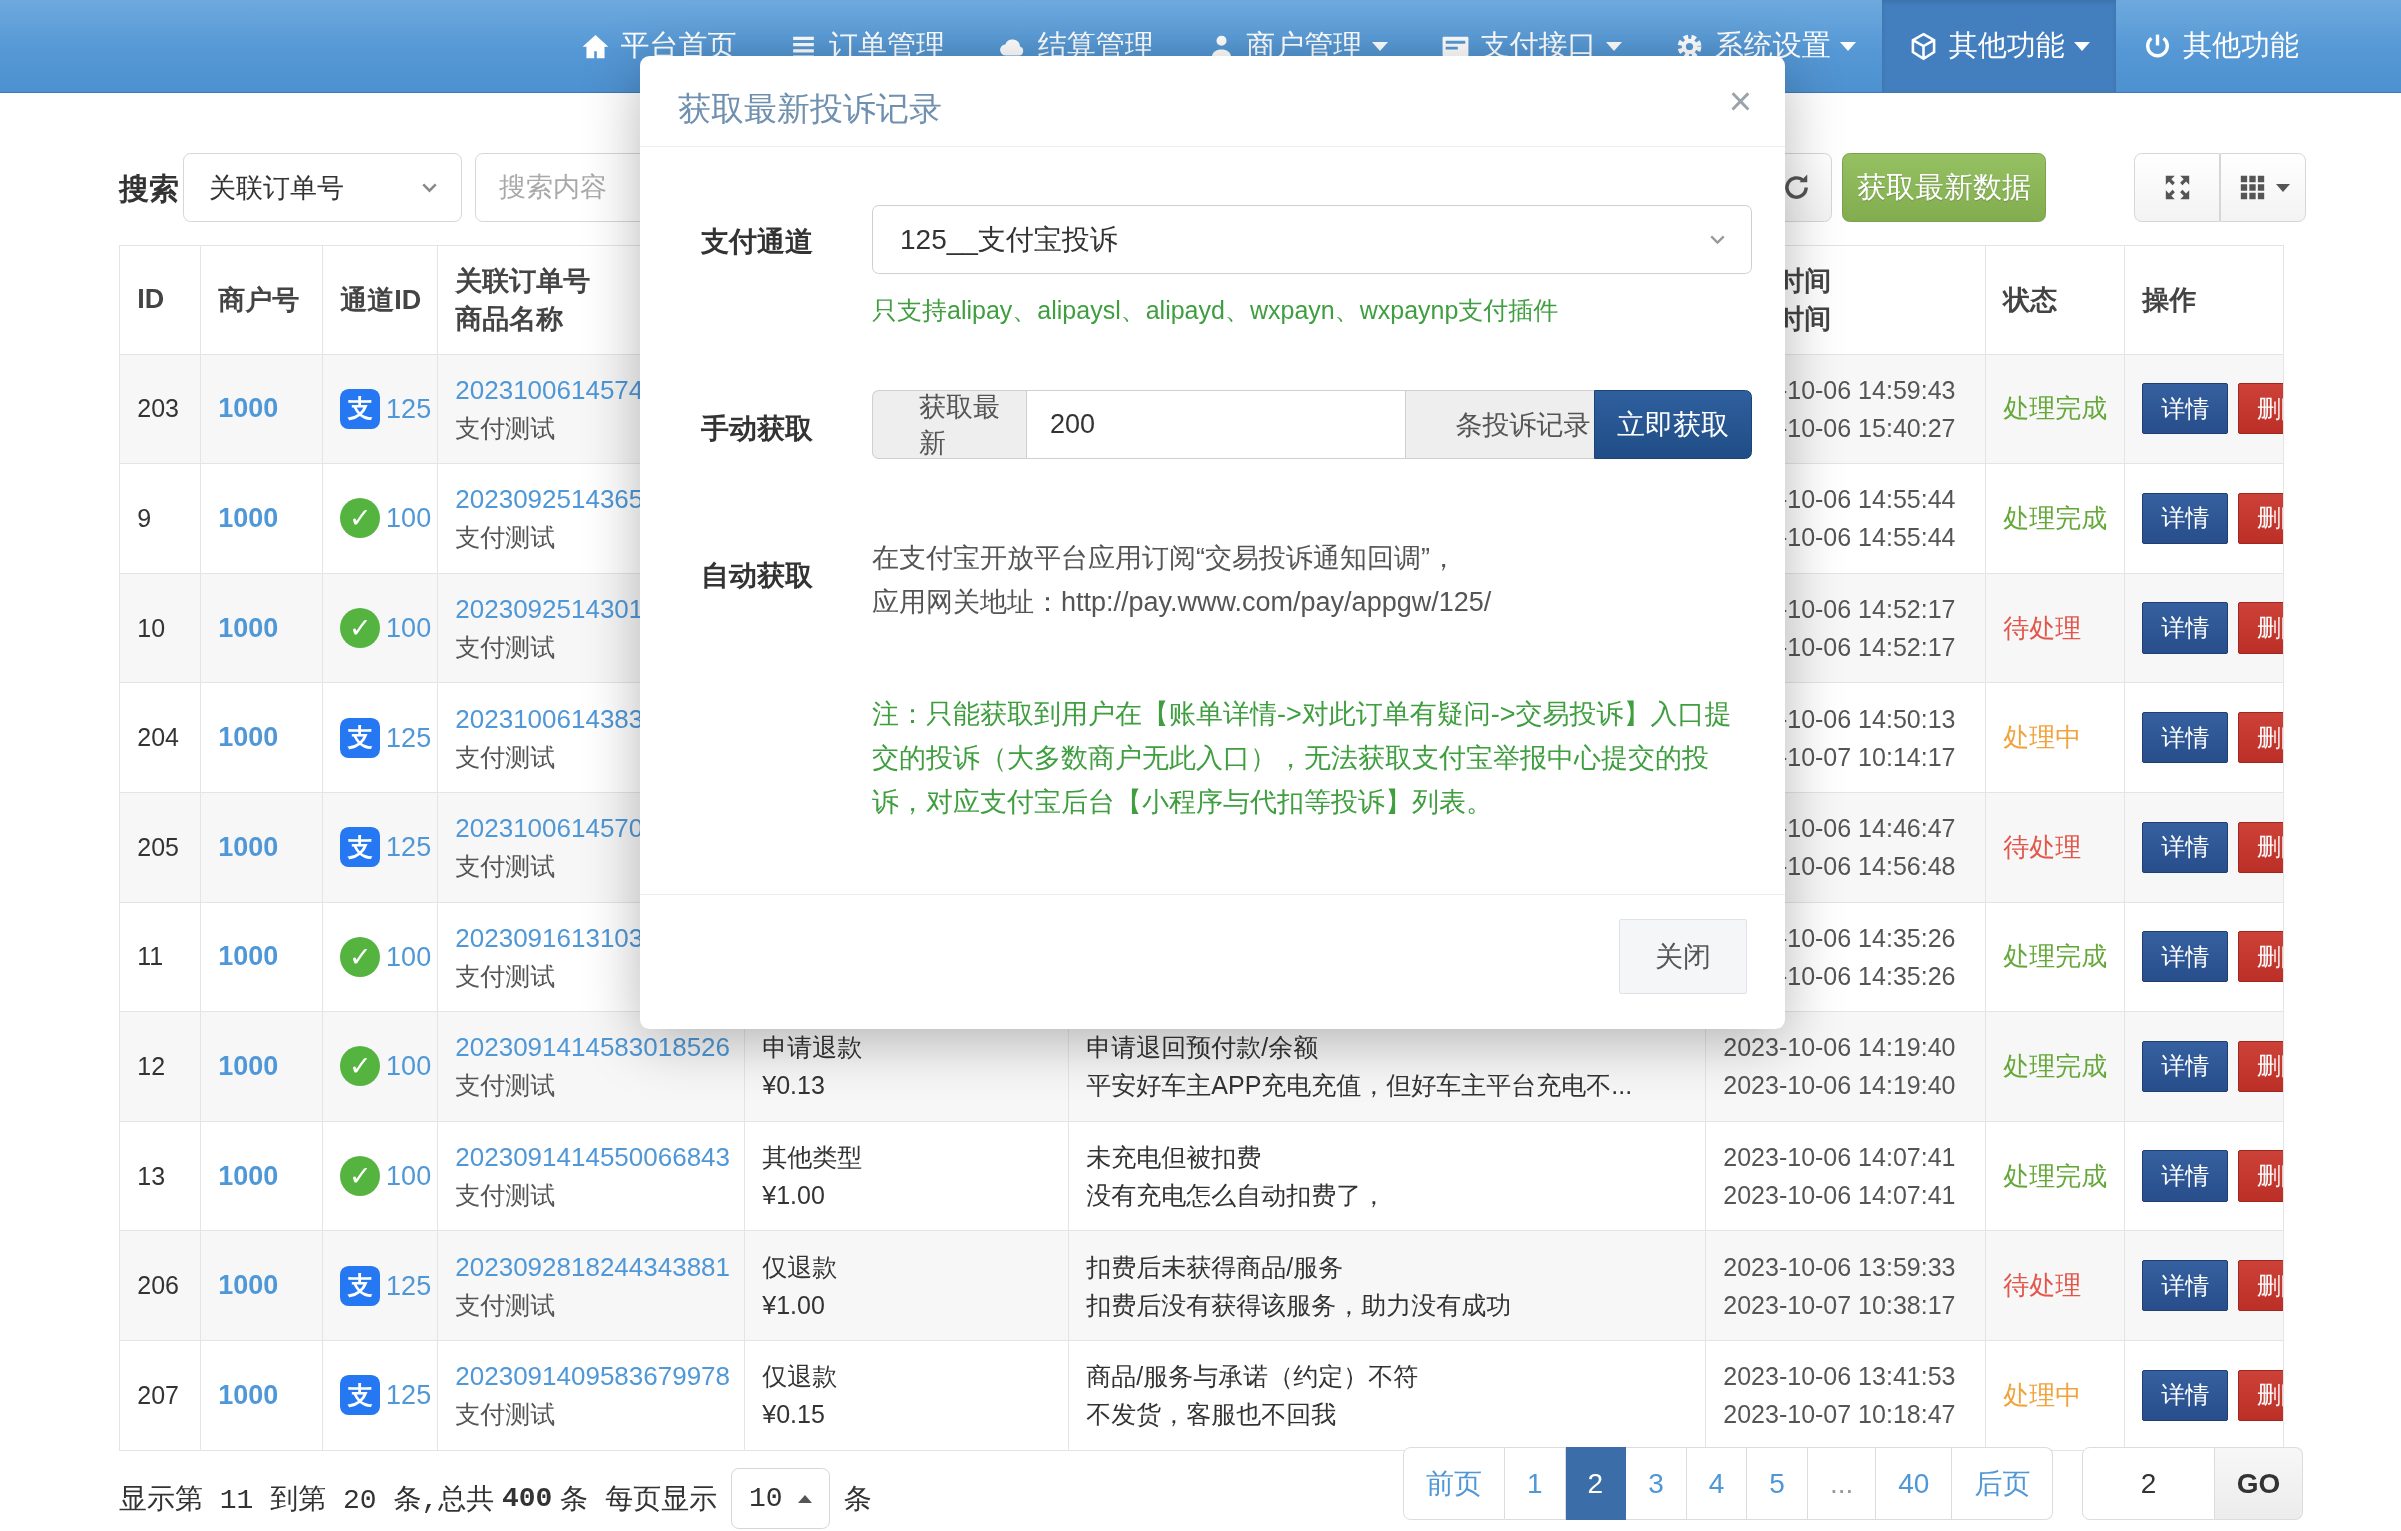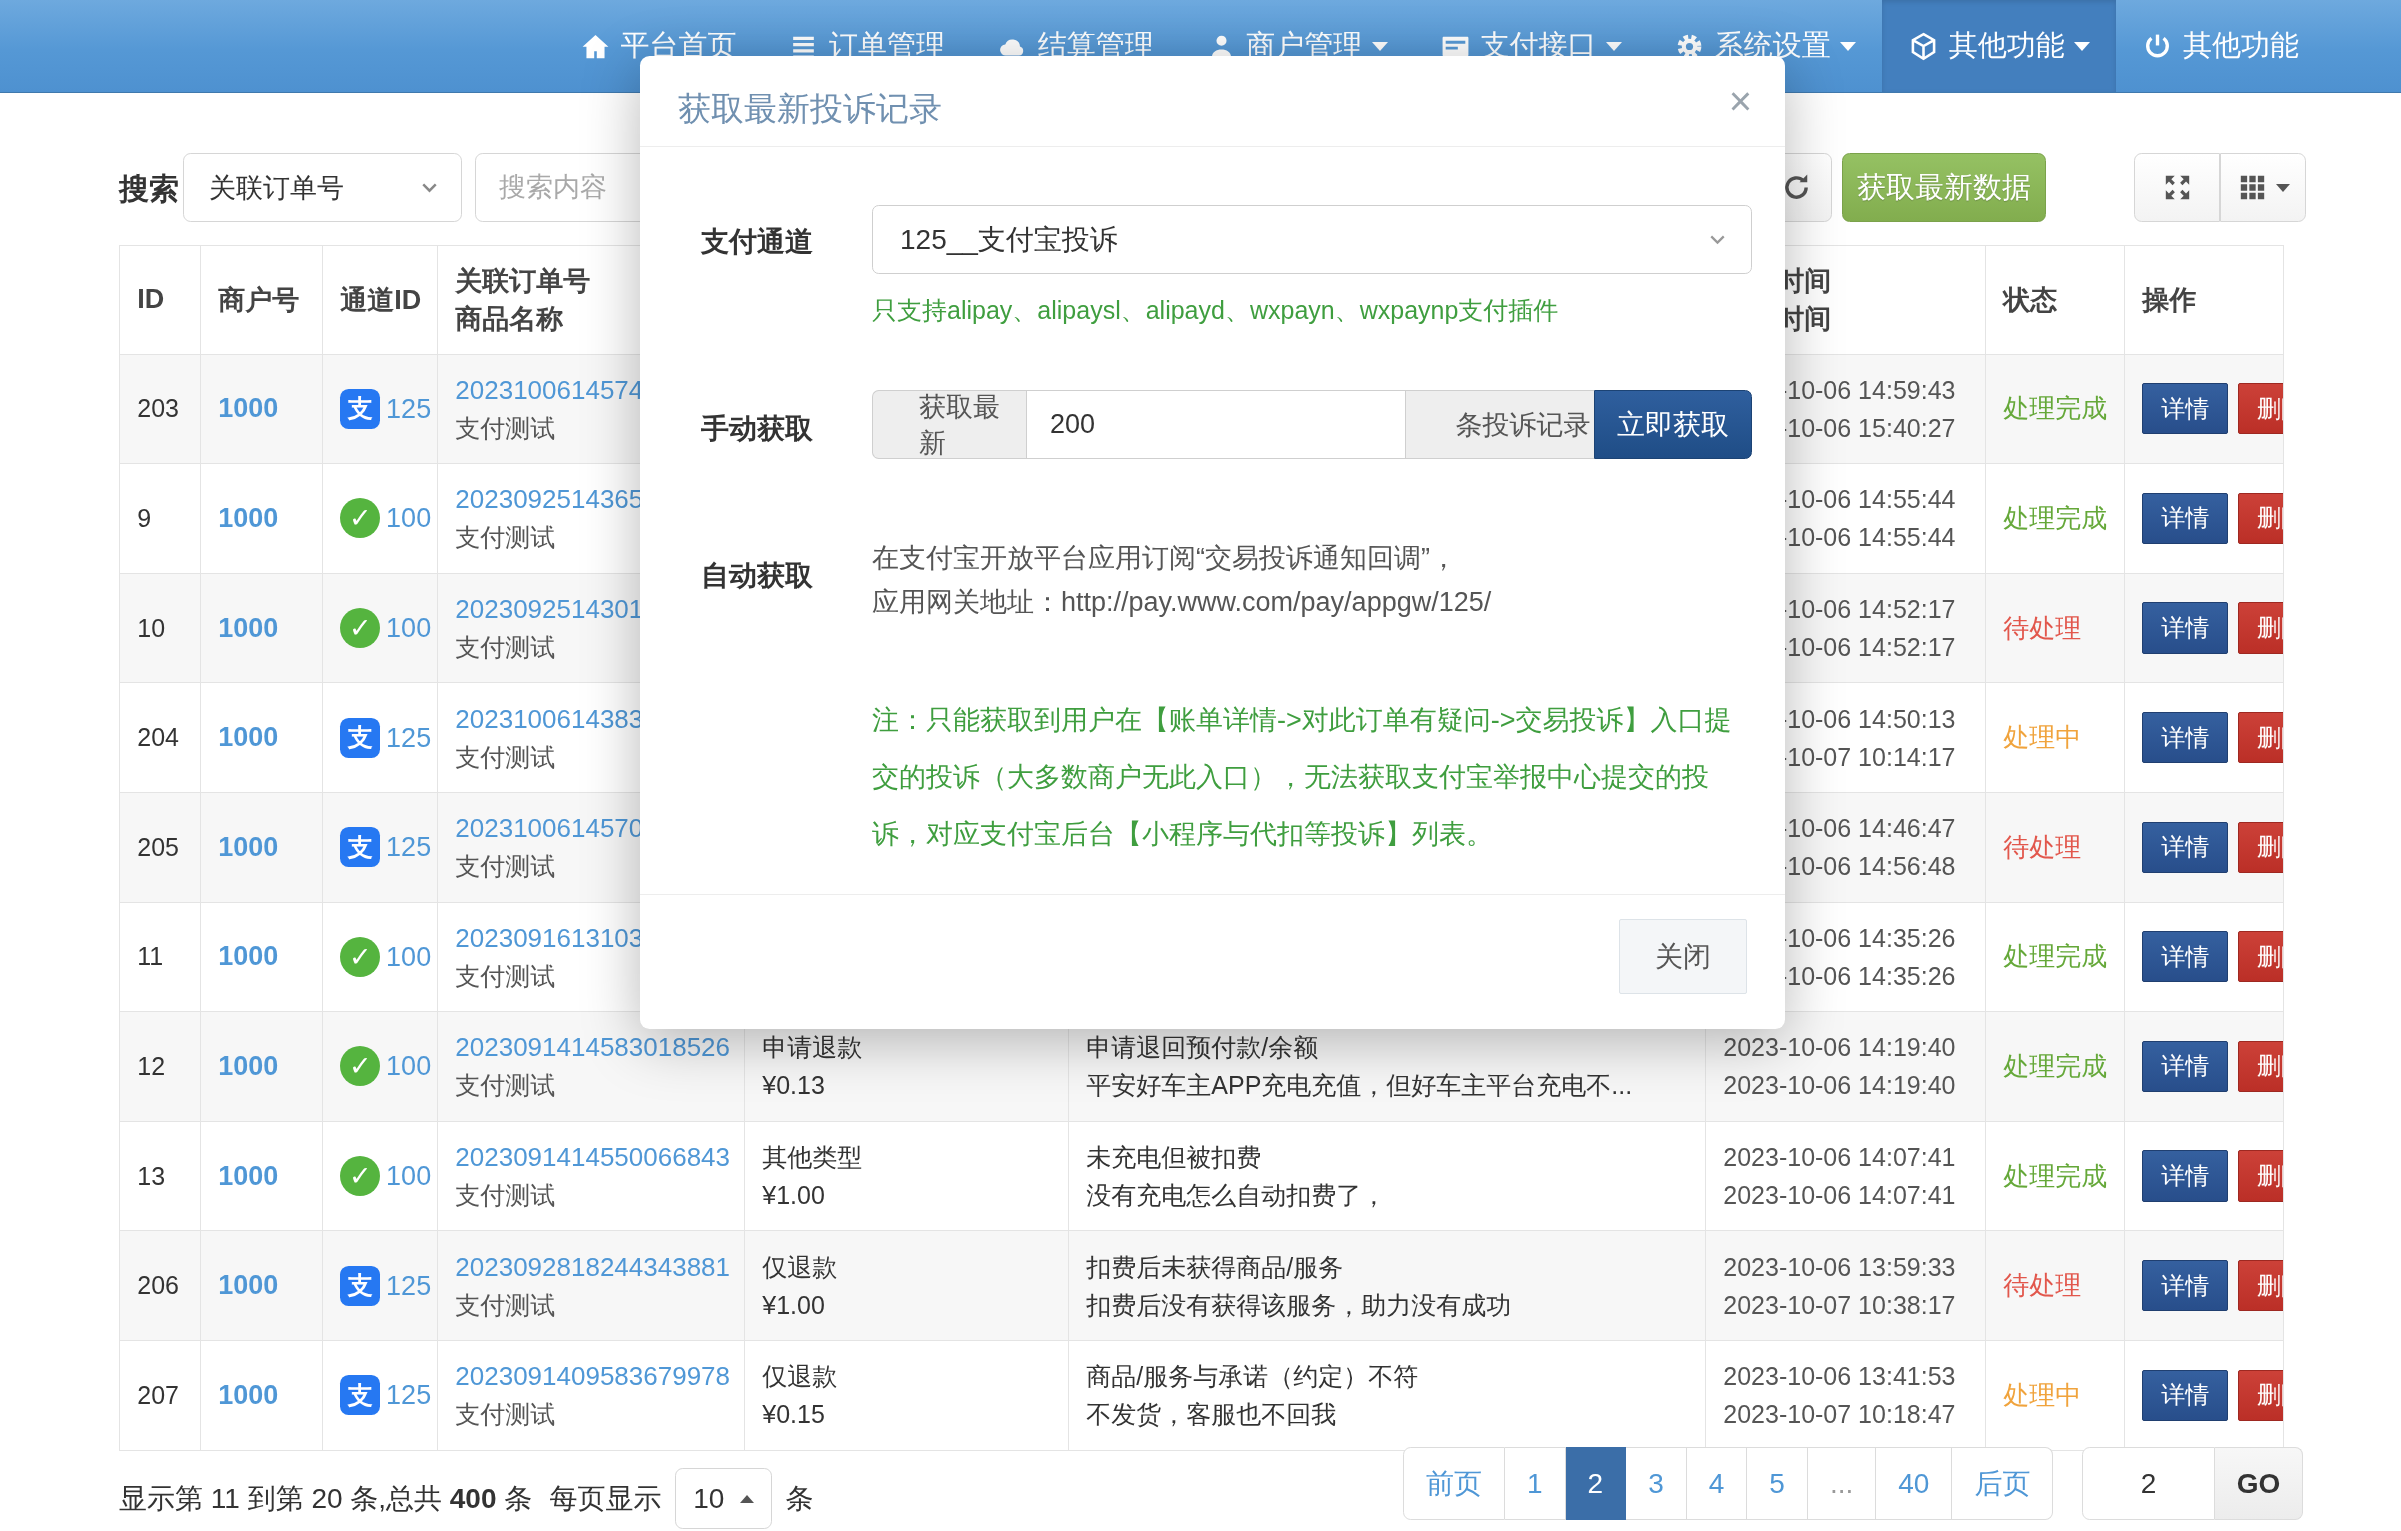--- a/index.html
+++ b/index.html
@@ -67,21 +67,21 @@
   .timecell{color:#555;line-height:38px;}
   .st{font-size:26px;}
   .st-done{color:#65a839;}
   .st-pend{color:#e2574c;}
   .st-proc{color:#f0a33c;font-family:Liberation Serif, serif;}
   .abtn{display:inline-block;padding:8.6px 18px;border-radius:2px;color:#fff;font-size:24px;cursor:pointer;}
   .abtn.detail{background:linear-gradient(#35609f,#284e8b);border:1px solid #203f70;margin-right:9.6px;}
   .abtn.del{background:linear-gradient(#cc4138,#bb2f27);border:1px solid #9e2821;}
 
   
-  .summary{position:absolute;left:119px;top:1468px;font-size:28px;color:#333;display:flex;align-items:center;}
+  .summary{position:absolute;left:119px;top:1468px;font-size:28px;color:#333;display:flex;align-items:center;font-family:Liberation Mono, monospace;}
   .summary b{margin:0 7.7px;}
   .perpage{display:inline-flex;align-items:center;box-sizing:border-box;border:1.9px solid #d6d6d6;border-radius:7.7px;
         height:61px;padding:0 17.3px;margin:0 13.4px;font-size:28px;cursor:pointer;}
   .up-caret{width:0;height:0;border-left:7.7px solid transparent;border-right:7.7px solid transparent;
         border-bottom:8.6px solid #555;margin-left:15.4px;}
   .pager{position:absolute;left:1403px;top:1447px;display:flex;height:73px;}
   .pcell{box-sizing:border-box;border:1px solid #dcdcdc;border-left-width:0;background:#fff;color:#4f97d6;
         font-size:28px;display:flex;align-items:center;justify-content:center;padding:0 22px;cursor:pointer;}
   .pcell:first-child{border-left-width:1px;border-radius:7.7px 0 0 7.7px;}
   .pcell:last-child{border-radius:0 7.7px 7.7px 0;}
@@ -110,21 +110,21 @@
   .iadd{box-sizing:border-box;border:1.9px solid #cfcfcf;background:#eee;color:#555;display:flex;
         align-items:center;justify-content:center;padding-left:46px;}
   .iadd.first{border-radius:6.7px 0 0 6.7px;width:154px;border-right:none;}
   .iadd.second{width:188px;border-left:none;border-right:none;}
   .igroup input{width:380px;box-sizing:border-box;border:1.9px solid #cfcfcf;font-size:27px;padding:0 23px;
         color:#333;outline:none;font-family:inherit;}
   .btn-now{width:158px;box-sizing:border-box;background:linear-gradient(#2f5f9e,#1f4d86);border:1.9px solid #1c4374;
         border-radius:0 6.7px 6.7px 0;color:#fff;font-size:28px;display:flex;align-items:center;justify-content:center;
         cursor:pointer;}
   .m-auto{position:absolute;left:232px;top:480px;font-size:27px;color:#555;line-height:44px;}
-  .m-note{position:absolute;left:232px;top:636px;width:880px;font-size:27px;color:#3f9e3f;line-height:57px;
+  .m-note{position:absolute;left:232px;top:636px;width:880px;font-size:27px;color:#3f9e3f;line-height:44px;
         white-space:normal;}
   .m-fline{position:absolute;left:0;top:838px;width:100%;border-top:1px solid #ededed;}
   .btn-close{position:absolute;right:38px;top:863px;height:75px;box-sizing:border-box;padding:0 35px;
         background:#f4f6f8;border:1.9px solid #dde3e8;border-radius:2px;color:#555;font-size:28px;
         display:flex;align-items:center;cursor:pointer;}
   .chev svg{width:25px;height:25px;display:block;}
 </style>
 </head>
 <body>
 

